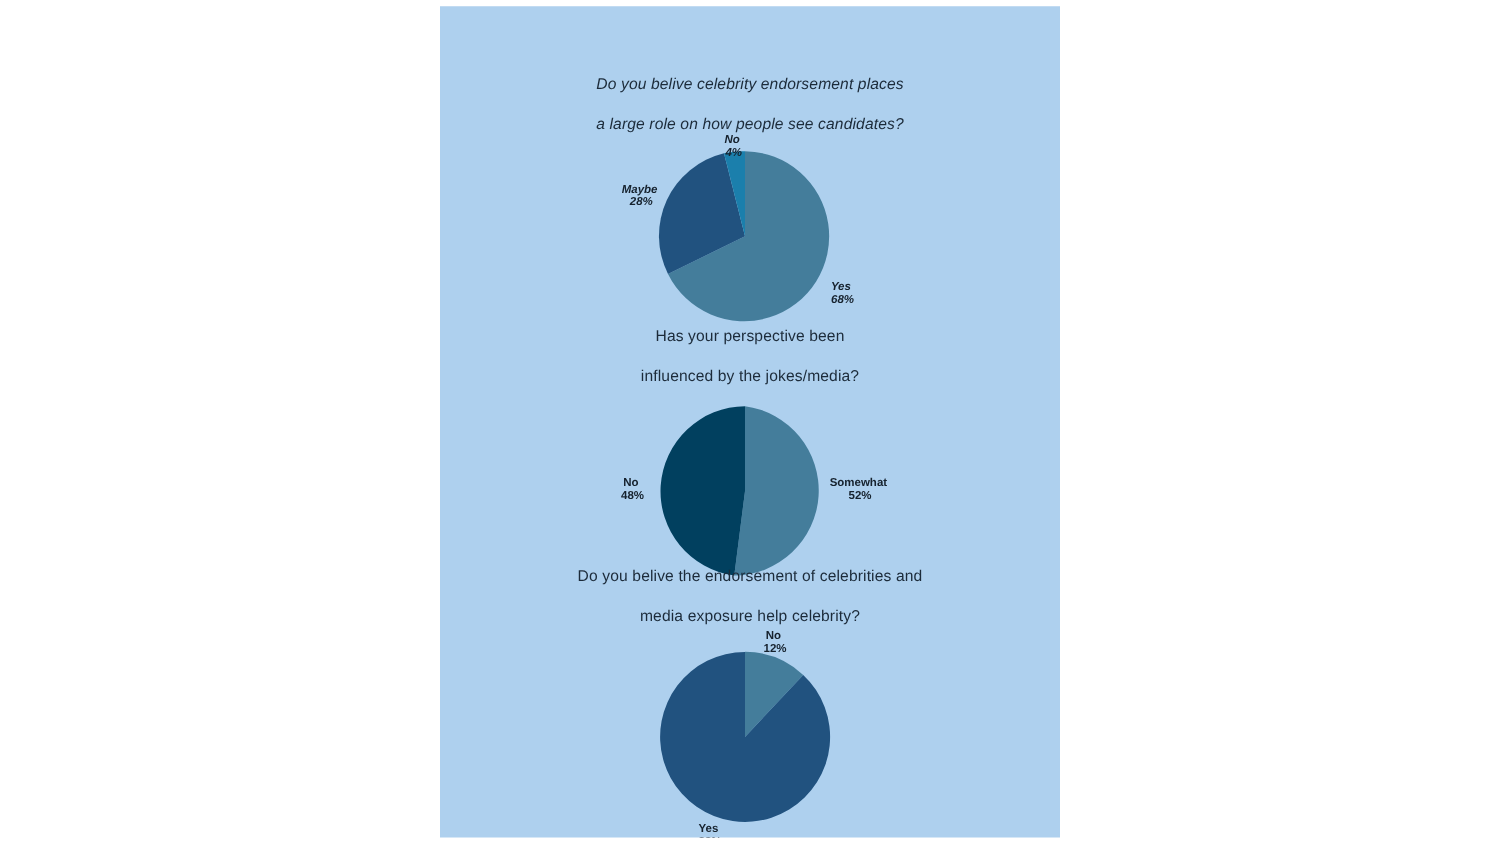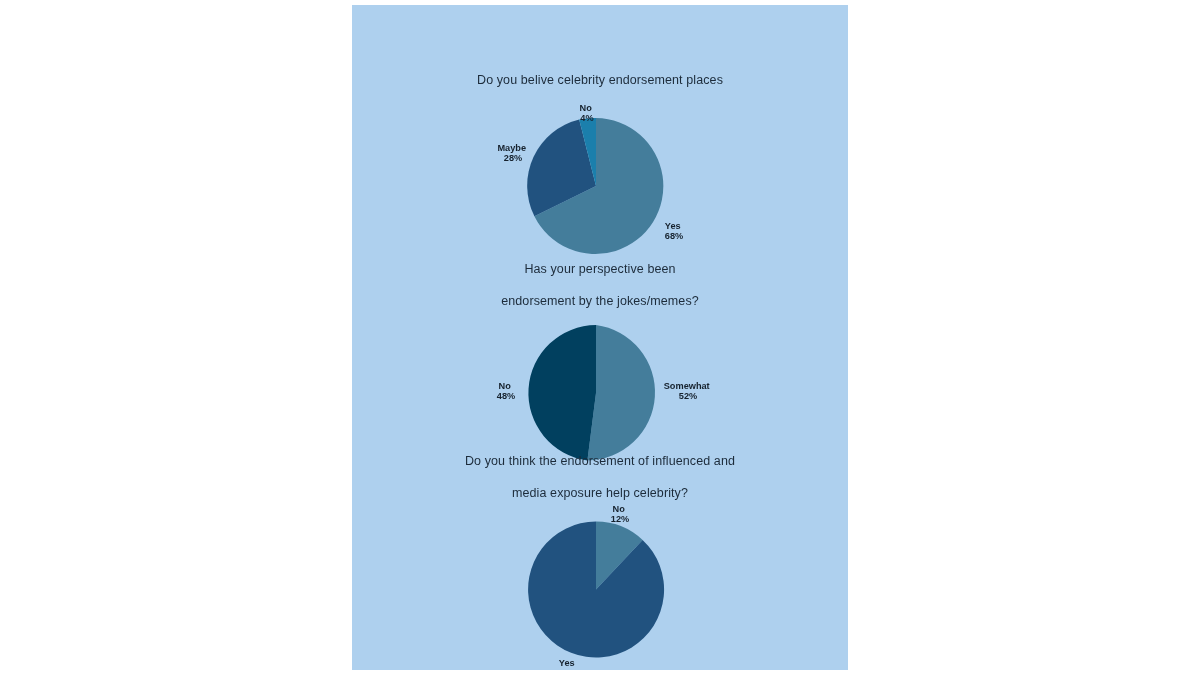--- a/index.html
+++ b/index.html
@@ -62,23 +62,24 @@
   .slice-label .pct {
     font-weight: 700;
   }
 </style>
 </head>
 <body>
 
 <div id="stage">
   <div id="canvas">
 
-    <div class="chart-block" style="top: 51px;">
+    <div class="chart-block" style="top: 38px; font-style: italic;">
       <div class="chart-title">
         <span>Do you belive celebrity endorsement places</span><br>
+        <span>a large role on how people see candidates?</span>
       </div>
       <div class="pie-wrap">
         <svg class="pie-svg" width="260" height="150" viewBox="-13 -5 130 75">
 
           <path d="M 50 36 L 50 2 A 34 34 0 1 1 19.2 51.1 Z" style="fill:#447d9b"></path>
 
           <path d="M 50 36 L 19.2 51.1 A 34 34 0 0 1 41.6 2.8 Z" style="fill:#21527f"></path>
 
           <path d="M 50 36 L 41.6 2.8 A 34 34 0 0 1 50 2 Z" style="fill:#1b7fac"></path>
 
@@ -94,21 +95,21 @@
             <tspan x="45.5" dy="0">No</tspan>
             <tspan class="pct" x="45.5" dy="5.2">4%</tspan>
           </text>
         </svg>
       </div>
     </div>
 
     <div class="chart-block" style="top: 240px;">
       <div class="chart-title">
         <span>Has your perspective been</span><br>
-        <span>endorsement by the jokes/memes?</span>
+        <span>influenced by the jokes/media?</span>
       </div>
       <div class="pie-wrap">
         <svg class="pie-svg" width="260" height="160" viewBox="-13 -4 130 80">
 
           <path d="M 50 38 L 50 4 A 34 34 0 0 1 45.7 71.7 Z" style="fill:#447d9b"></path>
 
           <path d="M 50 38 L 45.7 71.7 A 34 34 0 0 1 50 4 Z" style="fill:#01405f"></path>
 
           <text class="slice-label" x="96" y="36" text-anchor="middle">
             <tspan x="96" dy="0">Somewhat</tspan>
@@ -117,21 +118,21 @@
           <text class="slice-label" x="5" y="36" text-anchor="middle">
             <tspan x="5" dy="0">No</tspan>
             <tspan class="pct" x="5" dy="5.2">48%</tspan>
           </text>
         </svg>
       </div>
     </div>
 
     <div class="chart-block" style="top: 432px;">
       <div class="chart-title">
-        <span>Do you think the endorsement of influenced and</span><br>
+        <span>Do you belive the endorsement of celebrities and</span><br>
         <span>media exposure help celebrity?</span>
       </div>
       <div class="pie-wrap">
         <svg class="pie-svg" width="260" height="165" viewBox="-13 -6 130 82">
 
           <path d="M 50 38 L 50 4 A 34 34 0 0 1 73.3 13.2 Z" style="fill:#447d9b"></path>
 
           <path d="M 50 38 L 73.3 13.2 A 34 34 0 1 1 50 4 Z" style="fill:#21527f"></path>
 
           <text class="slice-label" x="62" y="-1" text-anchor="middle">

